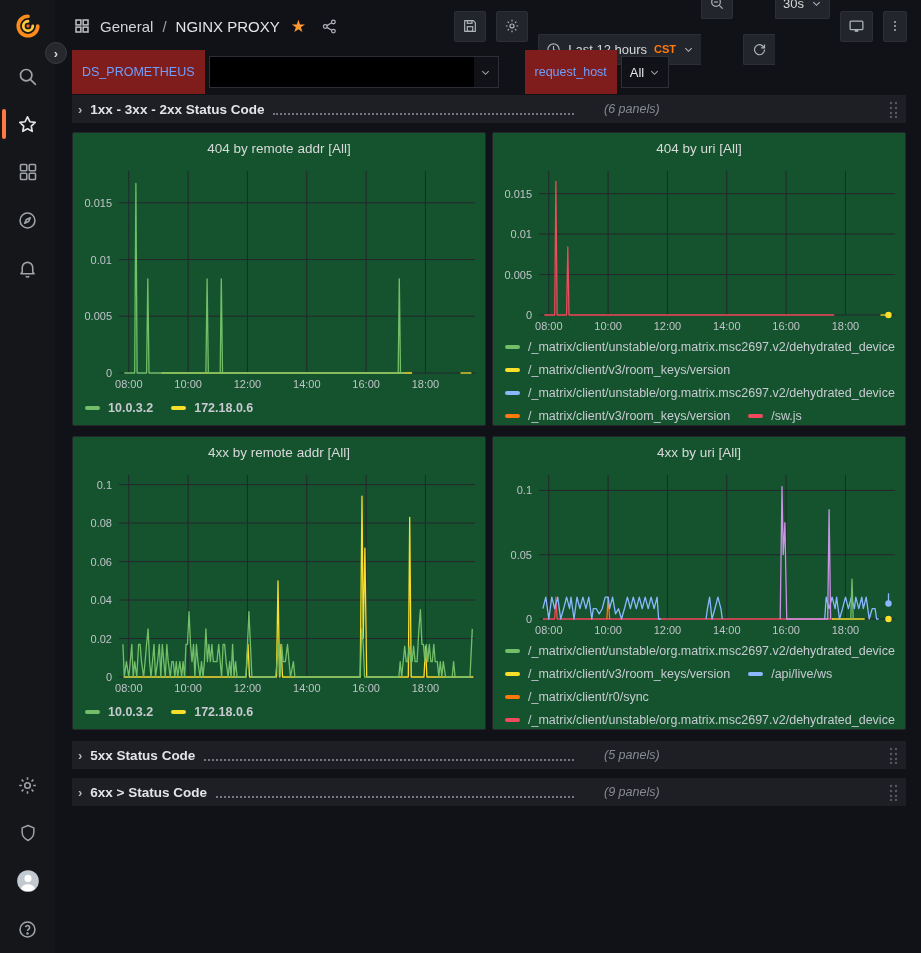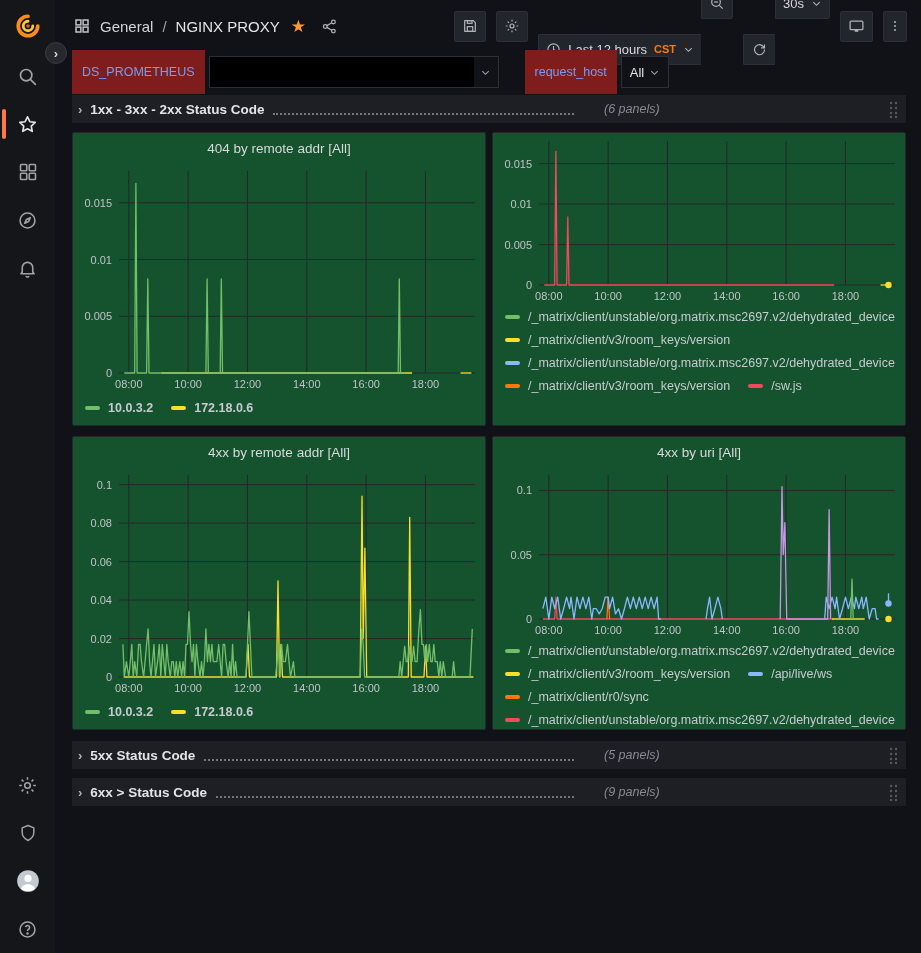--- a/index.html
+++ b/index.html
@@ -341,20 +341,21 @@
                 <span class="legend-label">10.0.3.2</span>
               </span>
               <span class="legend-item">
                 <span class="legend-dash" style="background: rgb(250, 222, 42);"></span>
                 <span class="legend-label">172.18.0.6</span>
               </span>
             </div>
           </div>
         </div>
         <div class="panel">
+          <div class="panel-title">404 by uri [All]</div>
           <svg class="chart" viewBox="0 0 412 172" width="412" height="172" preserveAspectRatio="none" style="height: 172px;">
             <line x1="46" y1="152" x2="402" y2="152" stroke="#25272e" stroke-width="1"></line>
             <text x="39" y="156" text-anchor="end" font-size="11" fill="#c0c3c9">0</text>
             <line x1="46" y1="111.5505617977528" x2="402" y2="111.5505617977528" stroke="#25272e" stroke-width="1"></line>
             <text x="39" y="115.5505617977528" text-anchor="end" font-size="11" fill="#c0c3c9">0.005</text>
             <line x1="46" y1="71.10112359550561" x2="402" y2="71.10112359550561" stroke="#25272e" stroke-width="1"></line>
             <text x="39" y="75.10112359550561" text-anchor="end" font-size="11" fill="#c0c3c9">0.01</text>
             <line x1="46" y1="30.651685393258433" x2="402" y2="30.651685393258433" stroke="#25272e" stroke-width="1"></line>
             <text x="39" y="34.65168539325843" text-anchor="end" font-size="11" fill="#c0c3c9">0.015</text>
             <line x1="55.79" y1="8" x2="55.79" y2="152" stroke="#25272e" stroke-width="1"></line>

